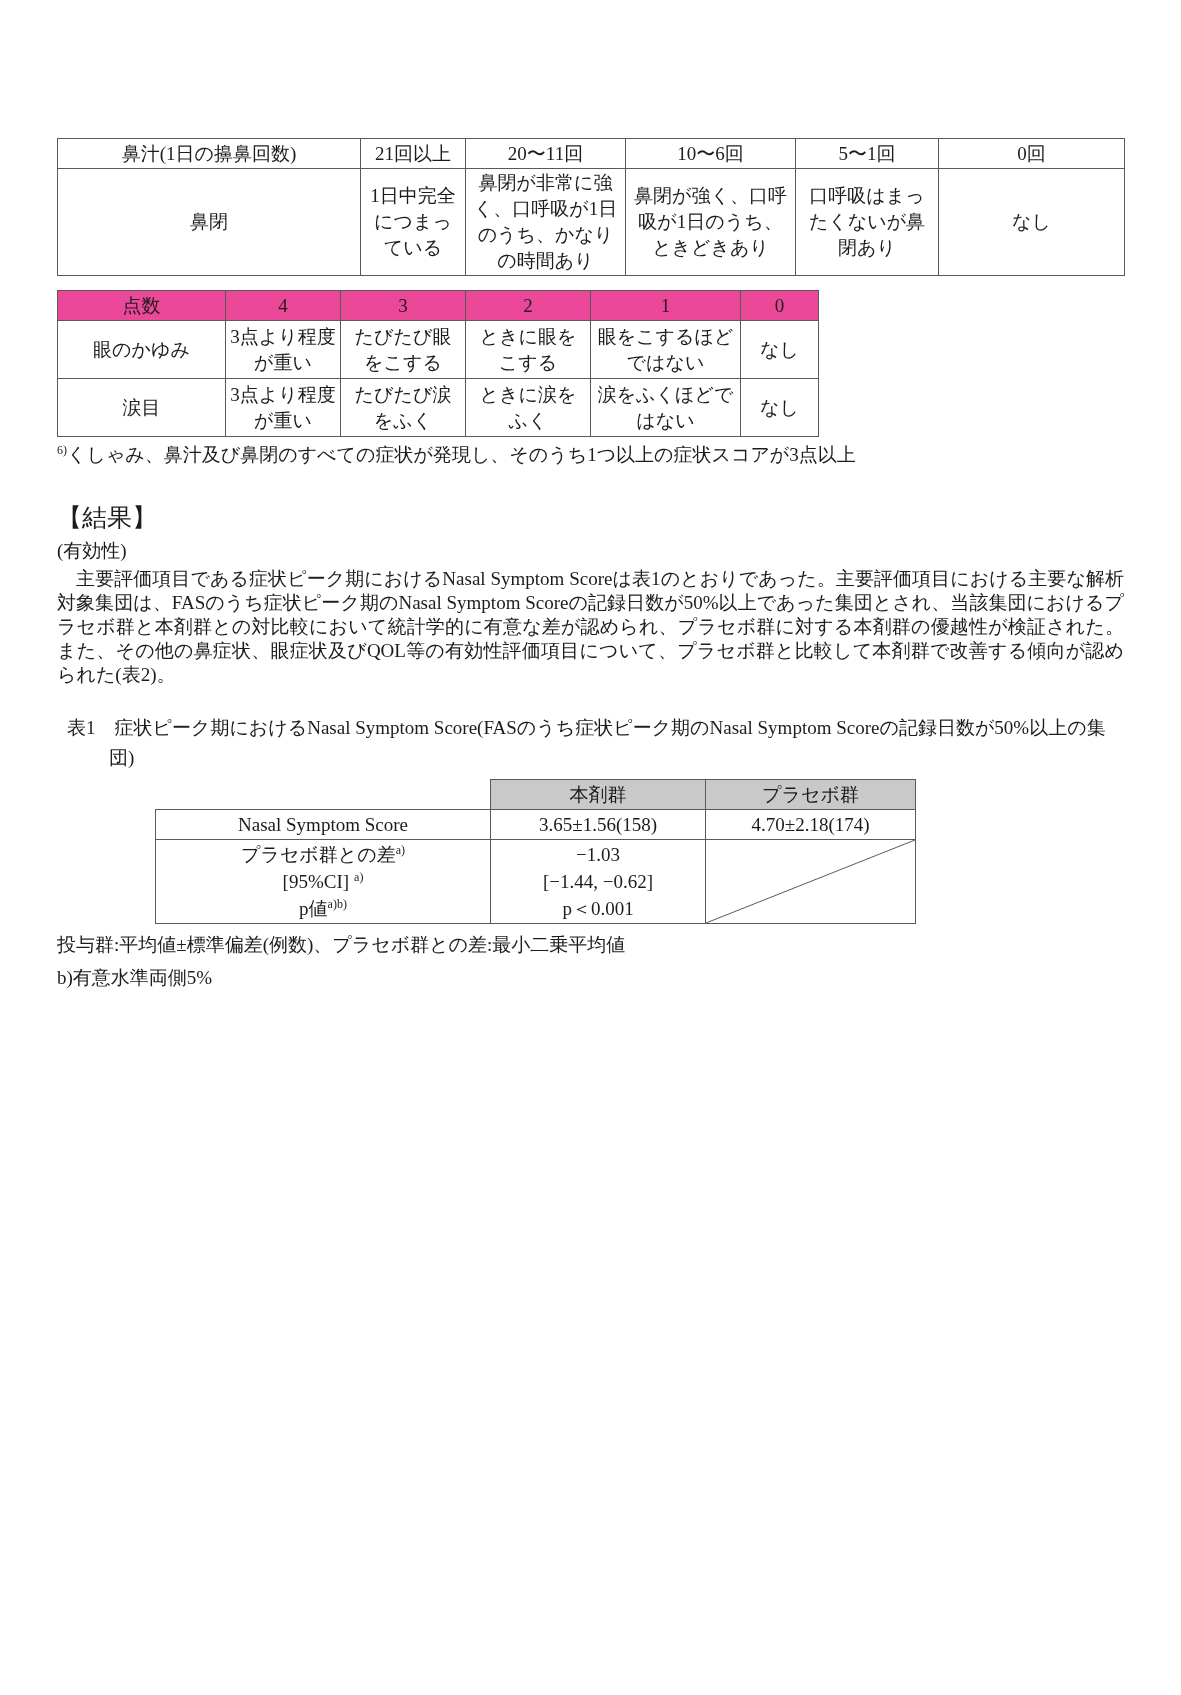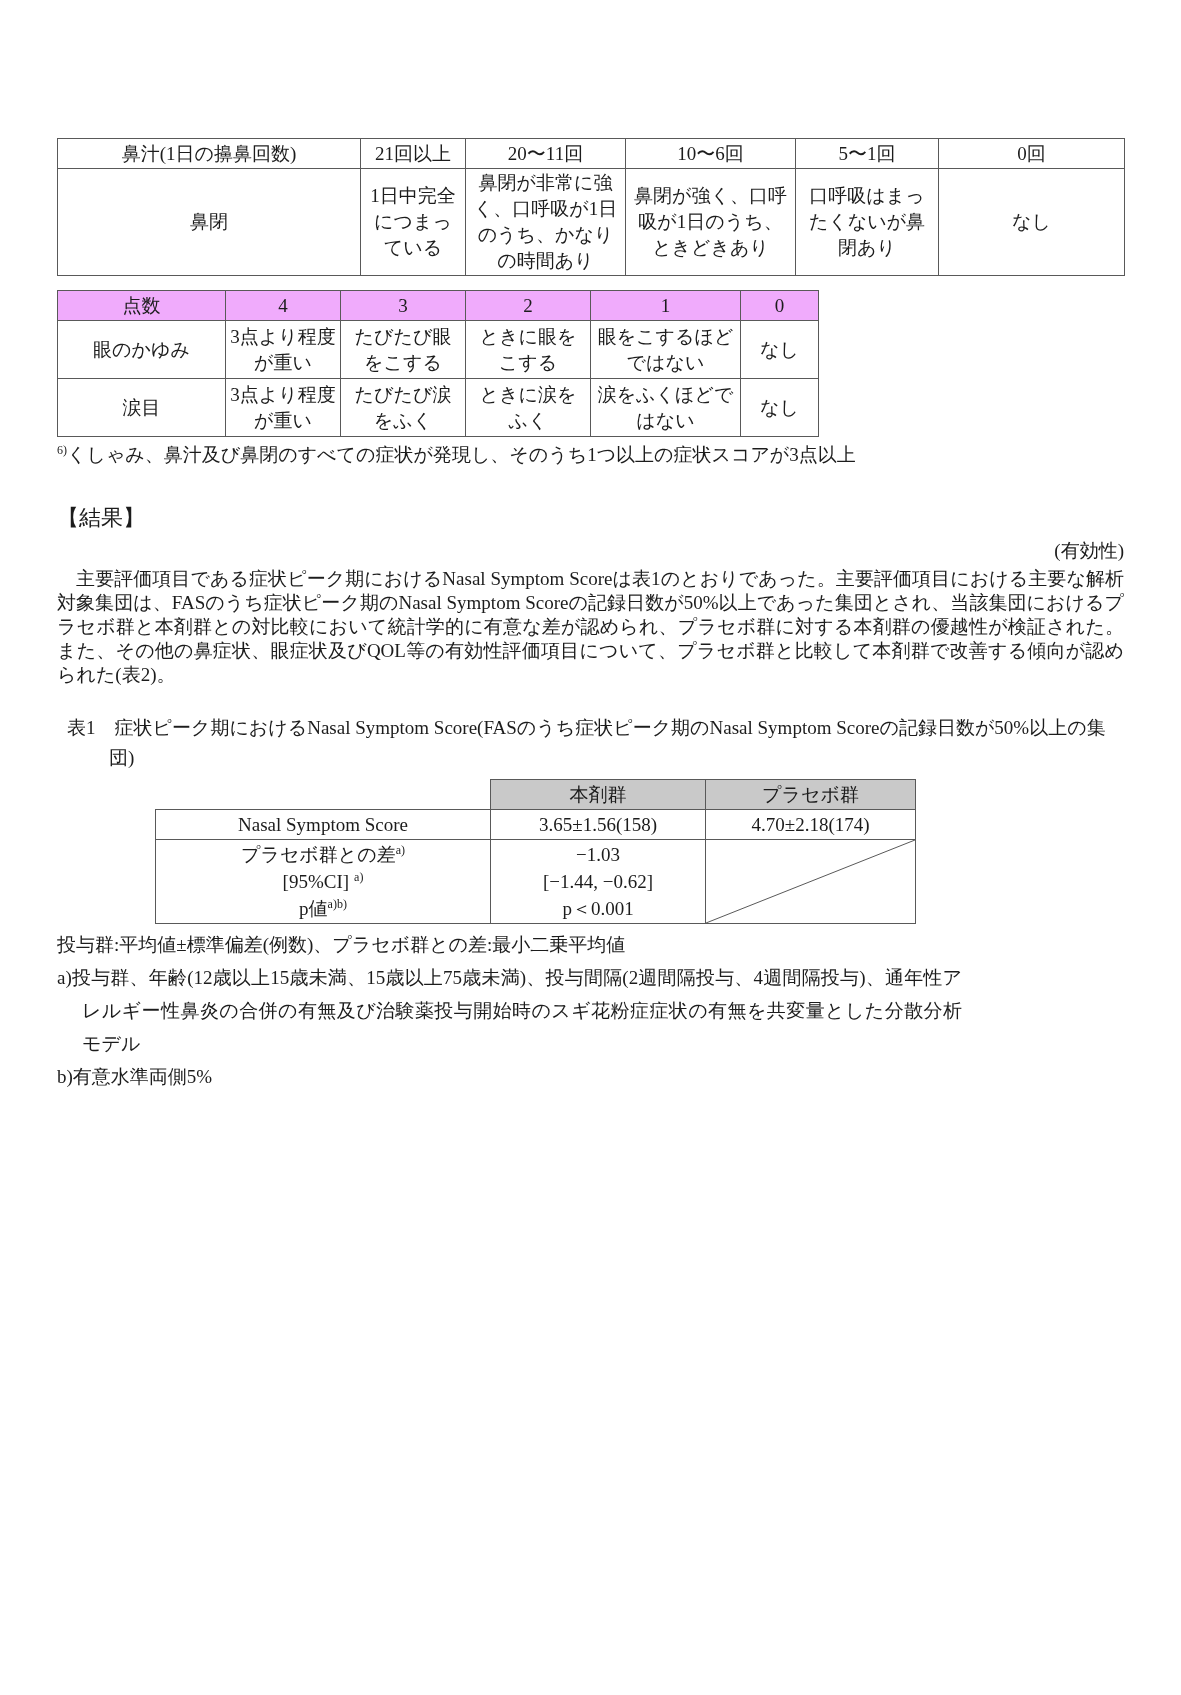--- a/index.html
+++ b/index.html
@@ -32,25 +32,25 @@
   .nasal-table .hrow td { height: 30px; }
   .nasal-table .brow td { height: 104px; line-height: 26px; }
 
   .footnote { line-height: 32px; padding-left: 23px; text-indent: -23px; }
   .fn4 { margin-top: 42px; }
   .fn5 { margin-top: 40px; }
   .fn6 { margin-top: 2px; }
   .fn7 { margin-top: 2px; }
 
   .score-table { width: 761px; margin-top: 14px; }
-  .score-table .hrow td { height: 28px; background: #f0abfc; }
+  .score-table .hrow td { height: 28px; background: #ec4899; }
   .score-table .brow td { height: 58px; line-height: 26px; }
 
-  .result-heading { margin-top: 30px; font-size: 22px; font-weight: normal; line-height: 33px; }
-  .subheading { line-height: 33px; text-align: right; }
+  .result-heading { margin-top: 30px; font-size: 25px; font-weight: normal; line-height: 33px; }
+  .subheading { line-height: 33px; }
   .body-para { line-height: 24px; text-align: justify; }
 
   .table1-caption { margin-top: 26px; margin-left: 10px; padding-left: 42px; text-indent: -42px; line-height: 30px; }
 
   .t1 { width: 760px; margin-left: 98px; margin-top: 6px; }
   .t1 .hrow td { height: 28px; }
   .t1 .hrow td.gray { background: #c9c9c9; }
   .t1 td.no-border { border: none; background: transparent; }
   .t1 .r1 td { height: 30px; }
   .t1 .r2 td { height: 84px; }
@@ -173,17 +173,16 @@
           <svg class="diag" viewBox="0 0 100 100" preserveAspectRatio="none" aria-hidden="true">
               <line x1="0" y1="100" x2="100" y2="0" stroke="#595959" stroke-width="1" vector-effect="non-scaling-stroke"></line>
             </svg>
         </td>
       </tr>
     </tbody>
   </table>
 
   <div class="t1-notes">
     <p>投与群:平均値±標準偏差(例数)、プラセボ群との差:最小二乗平均値</p>
-    <p class="hang"><span>a)</span><span>投与群、年齢(12歳以上15歳未満、15歳以上75歳未満)、投与間隔(2週間隔投与、4週間隔投与)、通年性アレルギー性鼻炎の合併の有無及び治験薬投与開始時のスギ花粉症症状の有無を共変量とした分散分析モデル</span></p>
     <p><span>b)</span><span>有意水準両側5%</span></p>
   </div>
 
 </div>
 
 </body></html>

